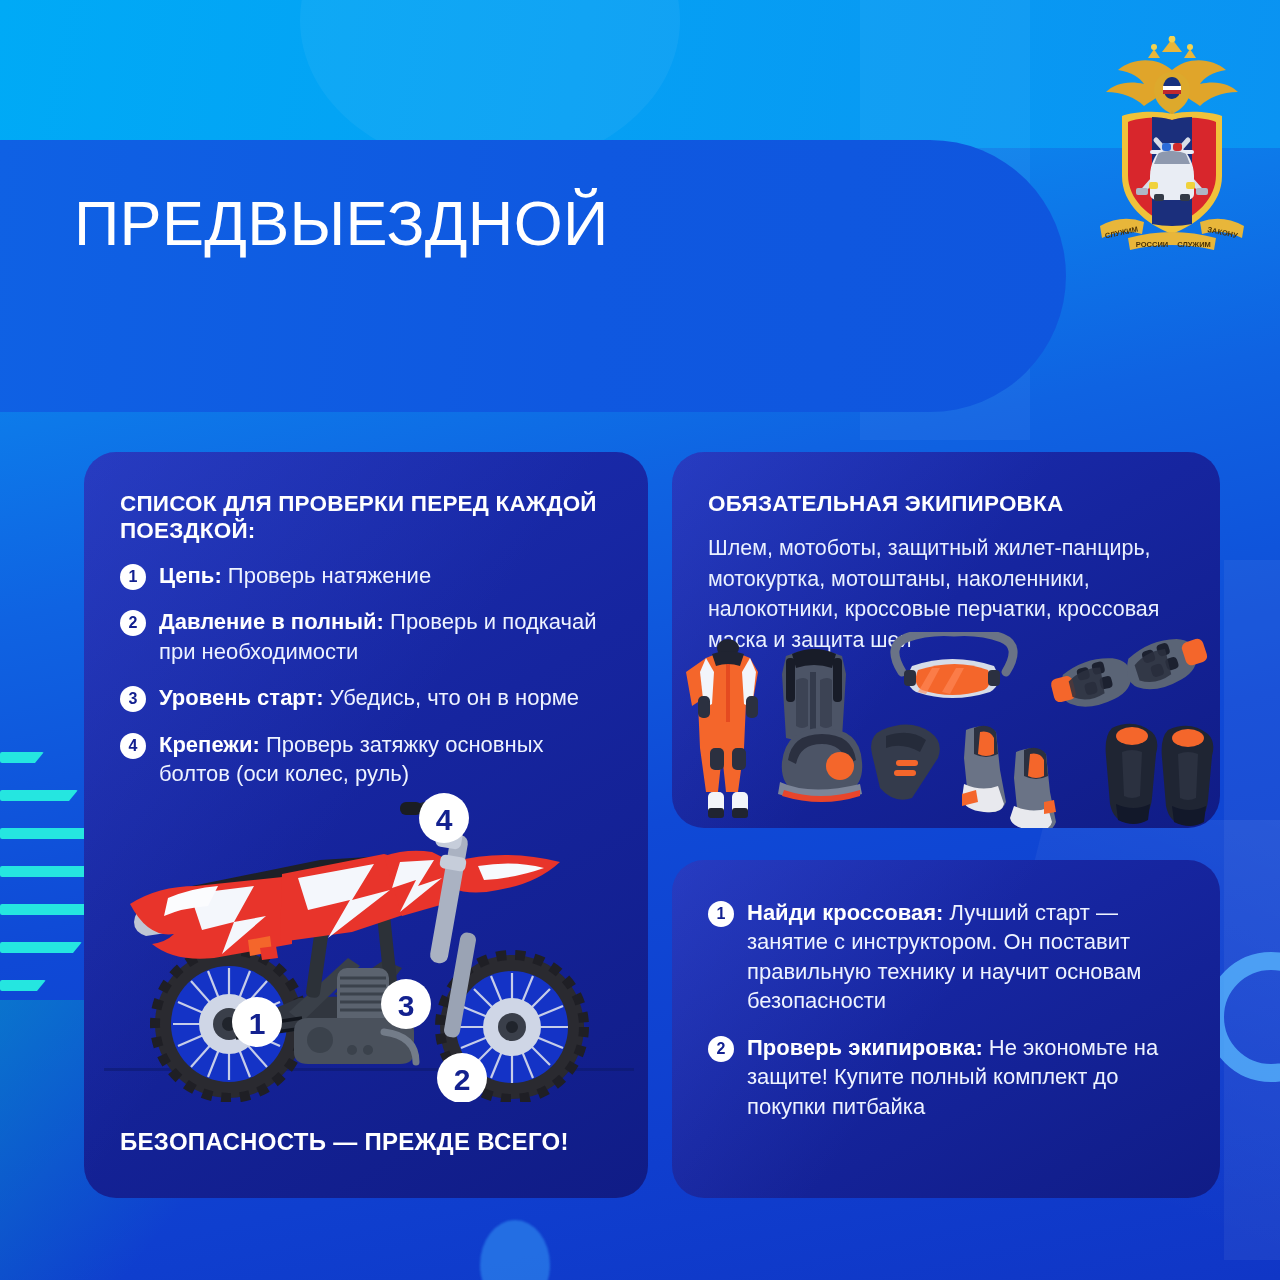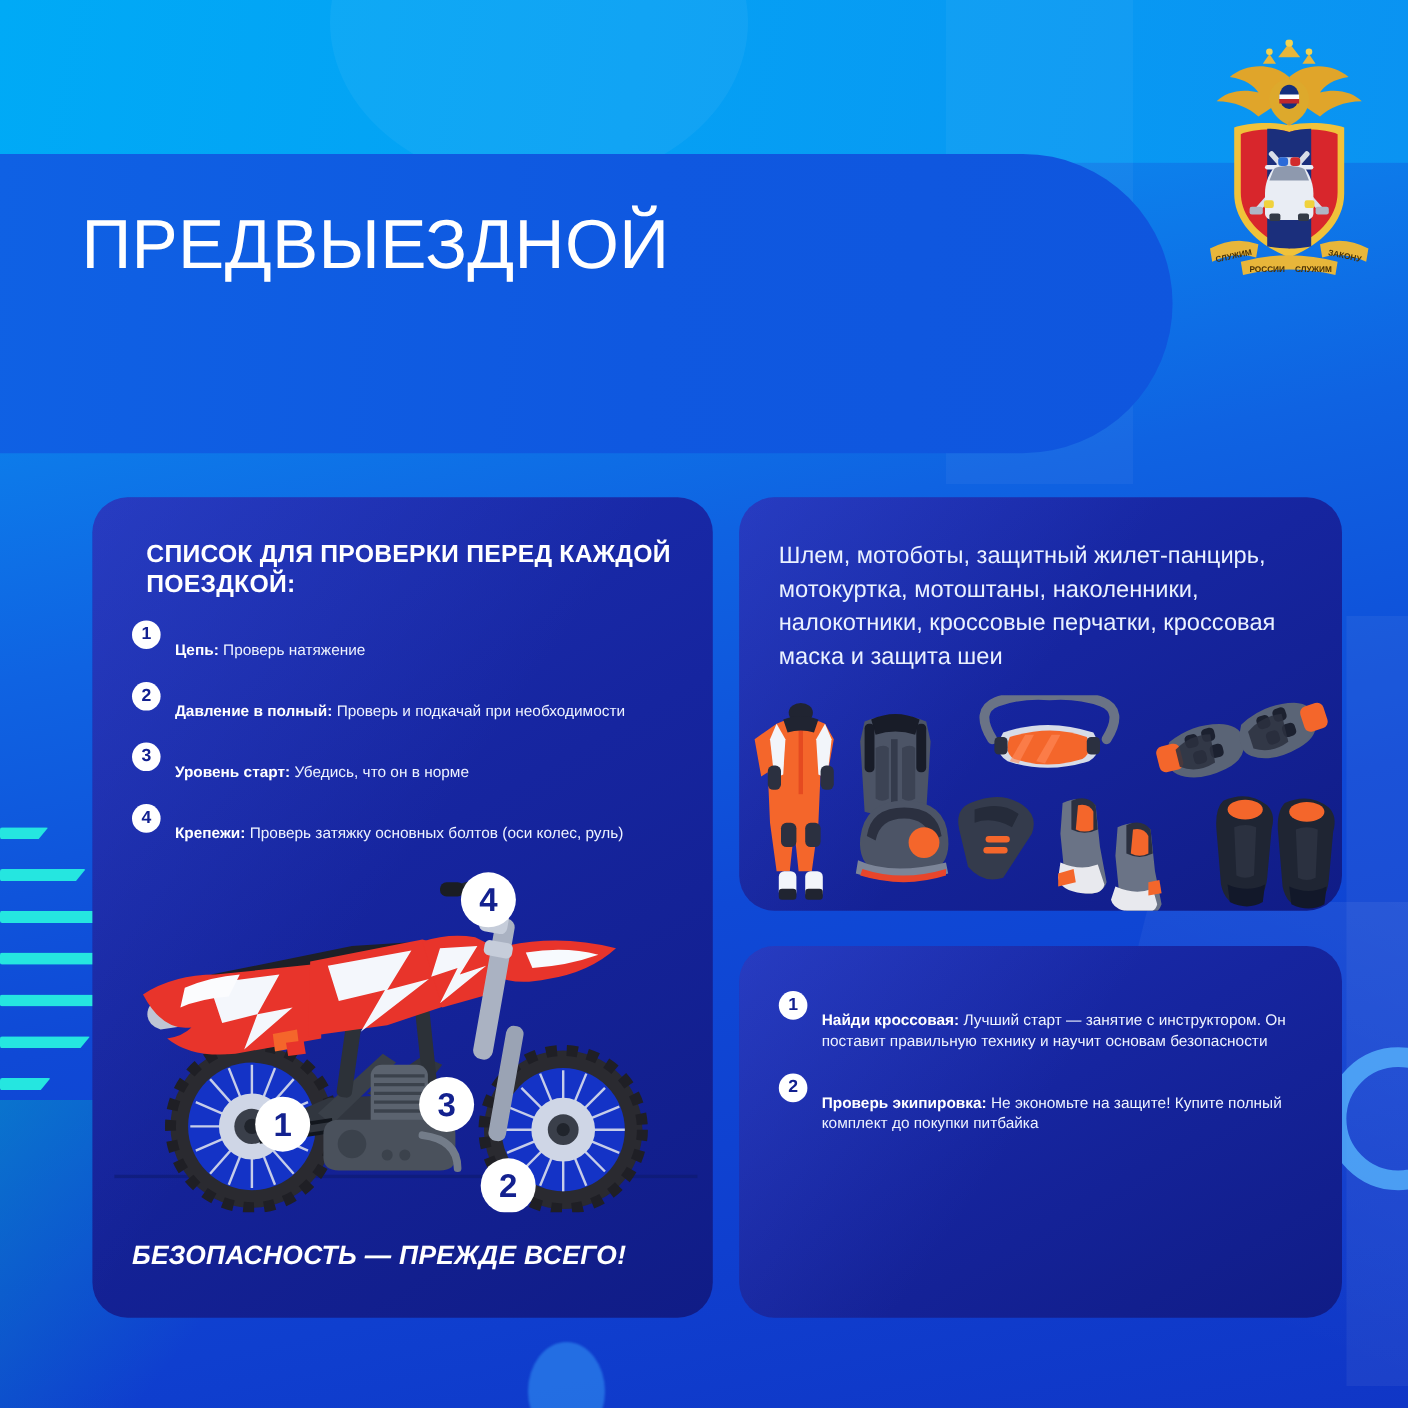--- a/index.html
+++ b/index.html
@@ -61,45 +61,45 @@
                  background:linear-gradient(125deg,rgba(90,120,255,.18),rgba(0,0,0,0) 48%); }
 
   #card-check   { left:84px;  top:452px;  width:564px; height:746px; }
   #card-gear    { left:672px; top:452px;  width:548px; height:376px; }
   #card-steps   { left:672px; top:860px;  width:548px; height:338px; }
 
   .card-inner { position:relative; z-index:3; padding:38px 34px 0 36px; }
 
   .card-h { color:#fff; font-weight:bold; font-size:22.5px; line-height:1.22;
             text-transform:uppercase; letter-spacing:.2px; margin-bottom:16px; }
-  .card-h span { display:block;margin-left:13px; }
+  .card-h span { display:block; }
 
   .body-text { color:#eaf1ff; font-size:21.5px; line-height:1.42; }
 
   
   .nlist { list-style:none; }
   .nrow { display:flex; gap:13px; margin-bottom:17px; }
   .nrow:last-child { margin-bottom:0; }
   .badge { flex:0 0 auto; width:26px; height:26px; border-radius:50%;
            background:#fff; color:#122090; font-weight:bold; font-size:16px;
            display:flex; align-items:center; justify-content:center;
            margin-top:3px; line-height:1; }
-  .ntext { color:#eef3ff; font-size:14px; line-height:1.34;margin-top:20px; }
+  .ntext { color:#eef3ff; font-size:22px; line-height:1.34; }
   .ntext b { color:#fff; font-weight:bold; }
 
   
   .bike-wrap { position:absolute; left:0; top:330px; width:564px; height:320px; z-index:3; }
   .bike-wrap svg { width:100%; height:100%; display:block; }
   .marker-c { fill:#fff; }
   .marker-t { fill:#13218f; font-family:"Liberation Sans",sans-serif; font-weight:bold; font-size:30px;
               text-anchor:middle; dominant-baseline:central; }
 
   .safety { position:absolute; left:36px; bottom:42px; z-index:4;
             color:#fff; font-weight:bold; font-size:24px; letter-spacing:.3px;
-            text-transform:uppercase;font-style:italic; }
+            text-transform:uppercase; }
 
   
   .gear-wrap { position:absolute; left:8px; bottom:0; width:540px; height:196px; z-index:3; }
   .gear-wrap svg { width:100%; height:100%; display:block; }
 </style>
 </head>
 <body>
 
 <div class="bg">
   <div class="bg-top"></div>
@@ -354,20 +354,21 @@
         <text class="marker-t" x="378" y="297">2</text>
       </g>
     </svg>
   </div>
 
   <div class="safety">БЕЗОПАСНОСТЬ — ПРЕЖДЕ ВСЕГО!</div>
 </section>
 
 <section class="card" id="card-gear">
   <div class="card-inner">
+    <h2 class="card-h">ОБЯЗАТЕЛЬНАЯ ЭКИПИРОВКА</h2>
     <p class="body-text">Шлем, мотоботы, защитный жилет-панцирь, мотокуртка, мотоштаны, наколенники, налокотники, кроссовые перчатки, кроссовая маска и защита шеи</p>
   </div>
 
   <div class="gear-wrap">
     <svg viewBox="0 0 540 196" xmlns="http://www.w3.org/2000/svg">
 
       <g>
         <ellipse cx="48" cy="16" rx="11" ry="9" fill="#202431"></ellipse>
         <path d="M26 26 q22 -10 44 0 l8 14 l-6 34 l-6 -4 l-2 46 l-6 44 l-12 0 l-4 -38 l-4 38 l-12 0 l-6 -44 l-2 -46 l-6 4 l-6 -34 z" fill="#F4662B"></path>
         <path d="M26 26 l-6 14 l4 36 l8 -4 l2 -32 z" fill="#F2F5FA"></path>

